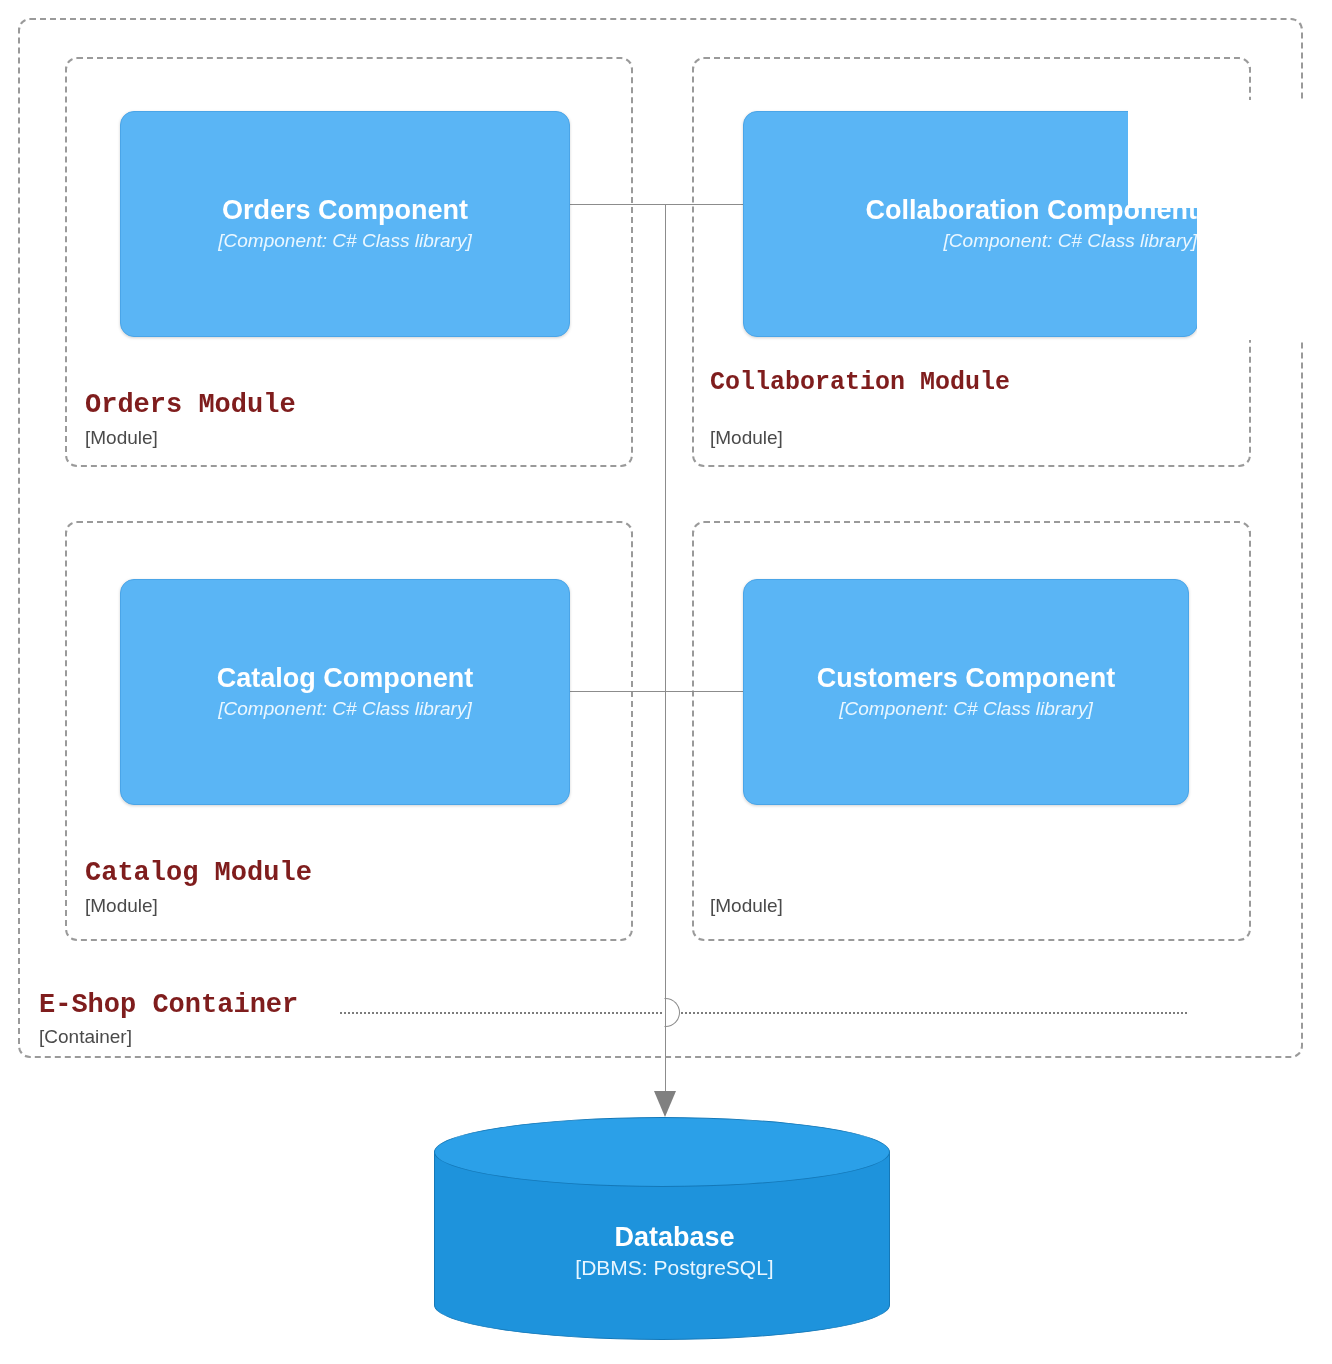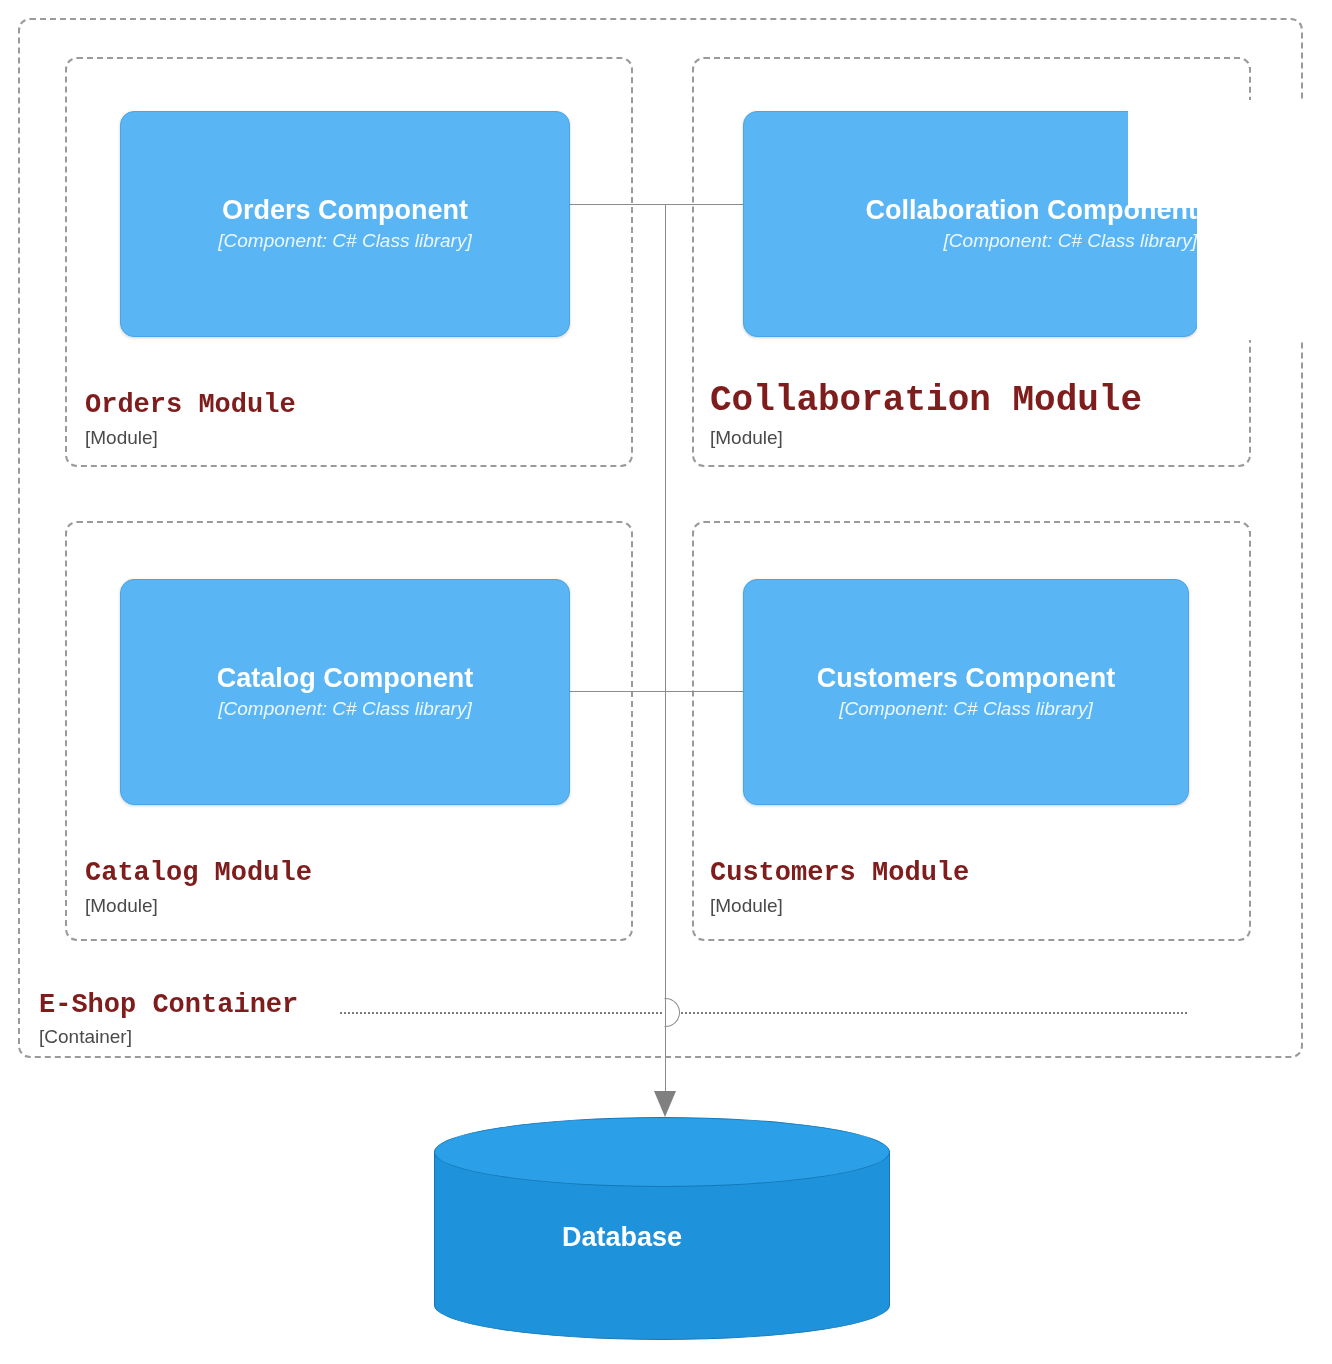--- a/index.html
+++ b/index.html
@@ -203,36 +203,36 @@
   </div>
 
   <div class="component" style="left:743px; top:579px; width:446px; height:226px;">
     <div class="component-title">Customers Component</div>
     <div class="component-tech">[Component: C# Class library]</div>
   </div>
 
   <div class="boundary-label" style="left:85px; top:390px; font-size:27px;">Orders Module</div>
   <div class="boundary-type" style="left:85px; top:427px; font-size:19px;">[Module]</div>
 
-  <div class="boundary-label" style="left:710px; top:380px; font-size:36px;">Collaboration Module</div>
+  <div class="boundary-label" style="left:710px; top:368px; font-size:25px;">Collaboration Module</div>
   <div class="boundary-type" style="left:710px; top:427px; font-size:19px;">[Module]</div>
 
   <div class="boundary-label" style="left:85px; top:858px; font-size:27px;">Catalog Module</div>
   <div class="boundary-type" style="left:85px; top:895px; font-size:19px;">[Module]</div>
 
-  <div class="boundary-label" style="left:710px; top:858px; font-size:27px;">Customers Module</div>
   <div class="boundary-type" style="left:710px; top:895px; font-size:19px;">[Module]</div>
 
   <div class="boundary-label" style="left:39px; top:990px; font-size:27px;">E-Shop Container</div>
   <div class="boundary-type" style="left:39px; top:1026px; font-size:19px;">[Container]</div>
 
   <div class="arrowhead" style="left:654px; top:1091px;"></div>
 
-  <div class="cylinder" style="left:434px; top:1117px; width:376px; height:223px;">
+  <div class="cylinder" style="left:434px; top:1117px; width:376px; height:223px;padding-left:35px;">
     <div class="cyl-bottom" style="top:153px; width:456px; height:70px;"></div>
     <div class="cyl-body" style="top:35px; width:456px; height:153px;"></div>
     <div class="cyl-top" style="top:0px; width:456px; height:70px;"></div>
     <div class="cyl-text" style="top:104px;">
       <div class="cyl-title">Database</div>
+      <div class="cyl-tech">[DBMS: PostgreSQL]</div>
     </div>
   </div>
 
 </div>
 
 </body></html>

